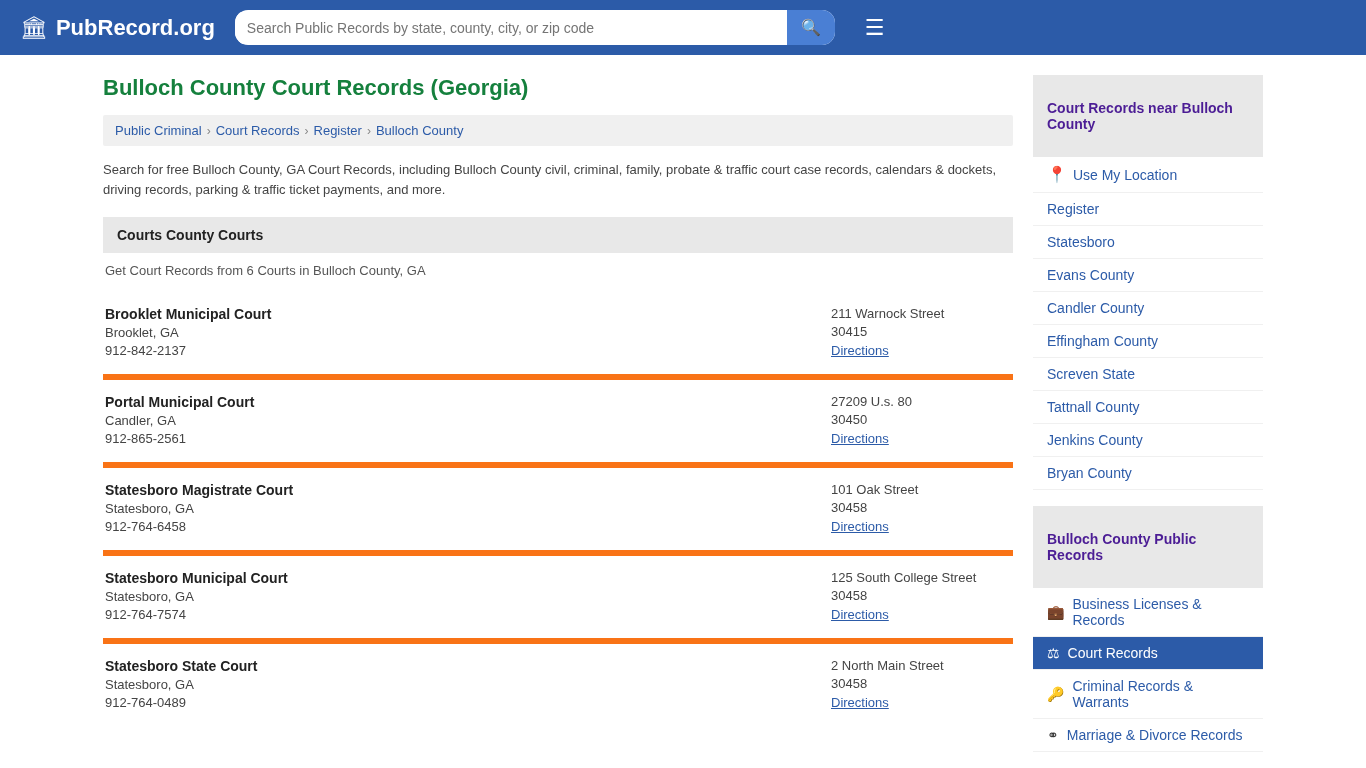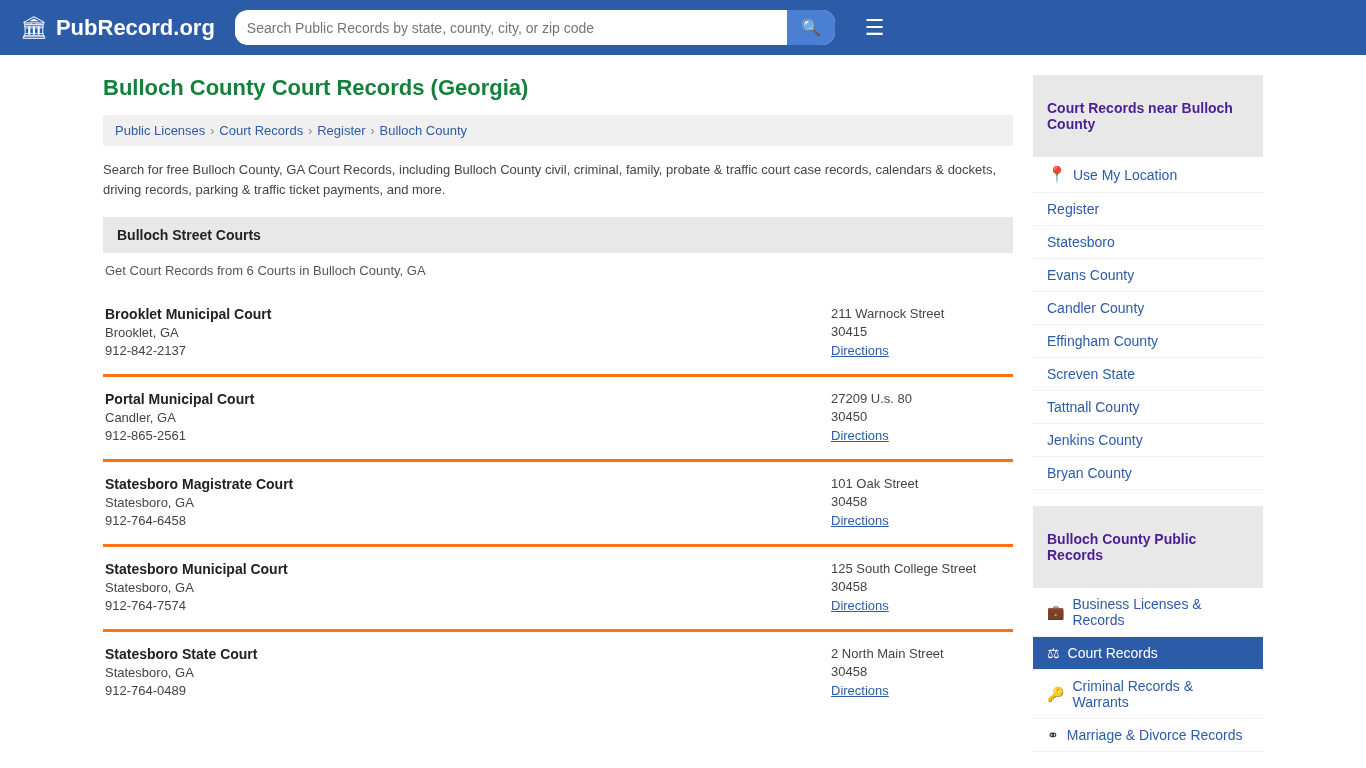--- a/index.html
+++ b/index.html
@@ -127,21 +127,21 @@
       color: #555;
       margin-bottom: 18px;
       padding: 0 2px;
     }
 
     
     .court-entry {
       display: flex;
       justify-content: space-between;
       padding: 10px 2px 16px 2px;
-      border-bottom: 3px solid #f97316;
+      border-bottom: 6px solid #f97316;
       margin-bottom: 4px;
     }
     .court-entry:last-child {
       border-bottom: none;
     }
     .court-left {}
     .court-name {
       font-weight: bold;
       font-size: 14px;
       color: #222;
@@ -247,32 +247,32 @@
     <button class="hamburger-btn">☰</button>
   </div>
 </header>
 
 <div class="main-container">
 
   <div class="content-area">
     <h1 class="page-title">Bulloch County Court Records (Georgia)</h1>
 
     <nav class="breadcrumb">
-      <a href="#">Public Licenses</a>
+      <a href="#">Public Criminal</a>
       <span class="breadcrumb-sep">›</span>
       <a href="#">Court Records</a>
       <span class="breadcrumb-sep">›</span>
       <a href="#">Register</a>
       <span class="breadcrumb-sep">›</span>
       <a href="#">Bulloch County</a>
     </nav>
 
     <p class="description">Search for free Bulloch County, GA Court Records, including Bulloch County civil, criminal, family, probate &amp; traffic court case records, calendars &amp; dockets, driving records, parking &amp; traffic ticket payments, and more.</p>
 
-    <div class="section-header">Bulloch Street Courts</div>
+    <div class="section-header">Courts County Courts</div>
 
     <p class="courts-count">Get Court Records from 6 Courts in Bulloch County, GA</p>
 
     <div id="courts-list">
         <div class="court-entry">
     <div class="court-left">
       <div class="court-name">Brooklet Municipal Court</div>
       <div class="court-city">Brooklet, GA</div>
       <div class="court-phone">912-842-2137</div>
     </div>

